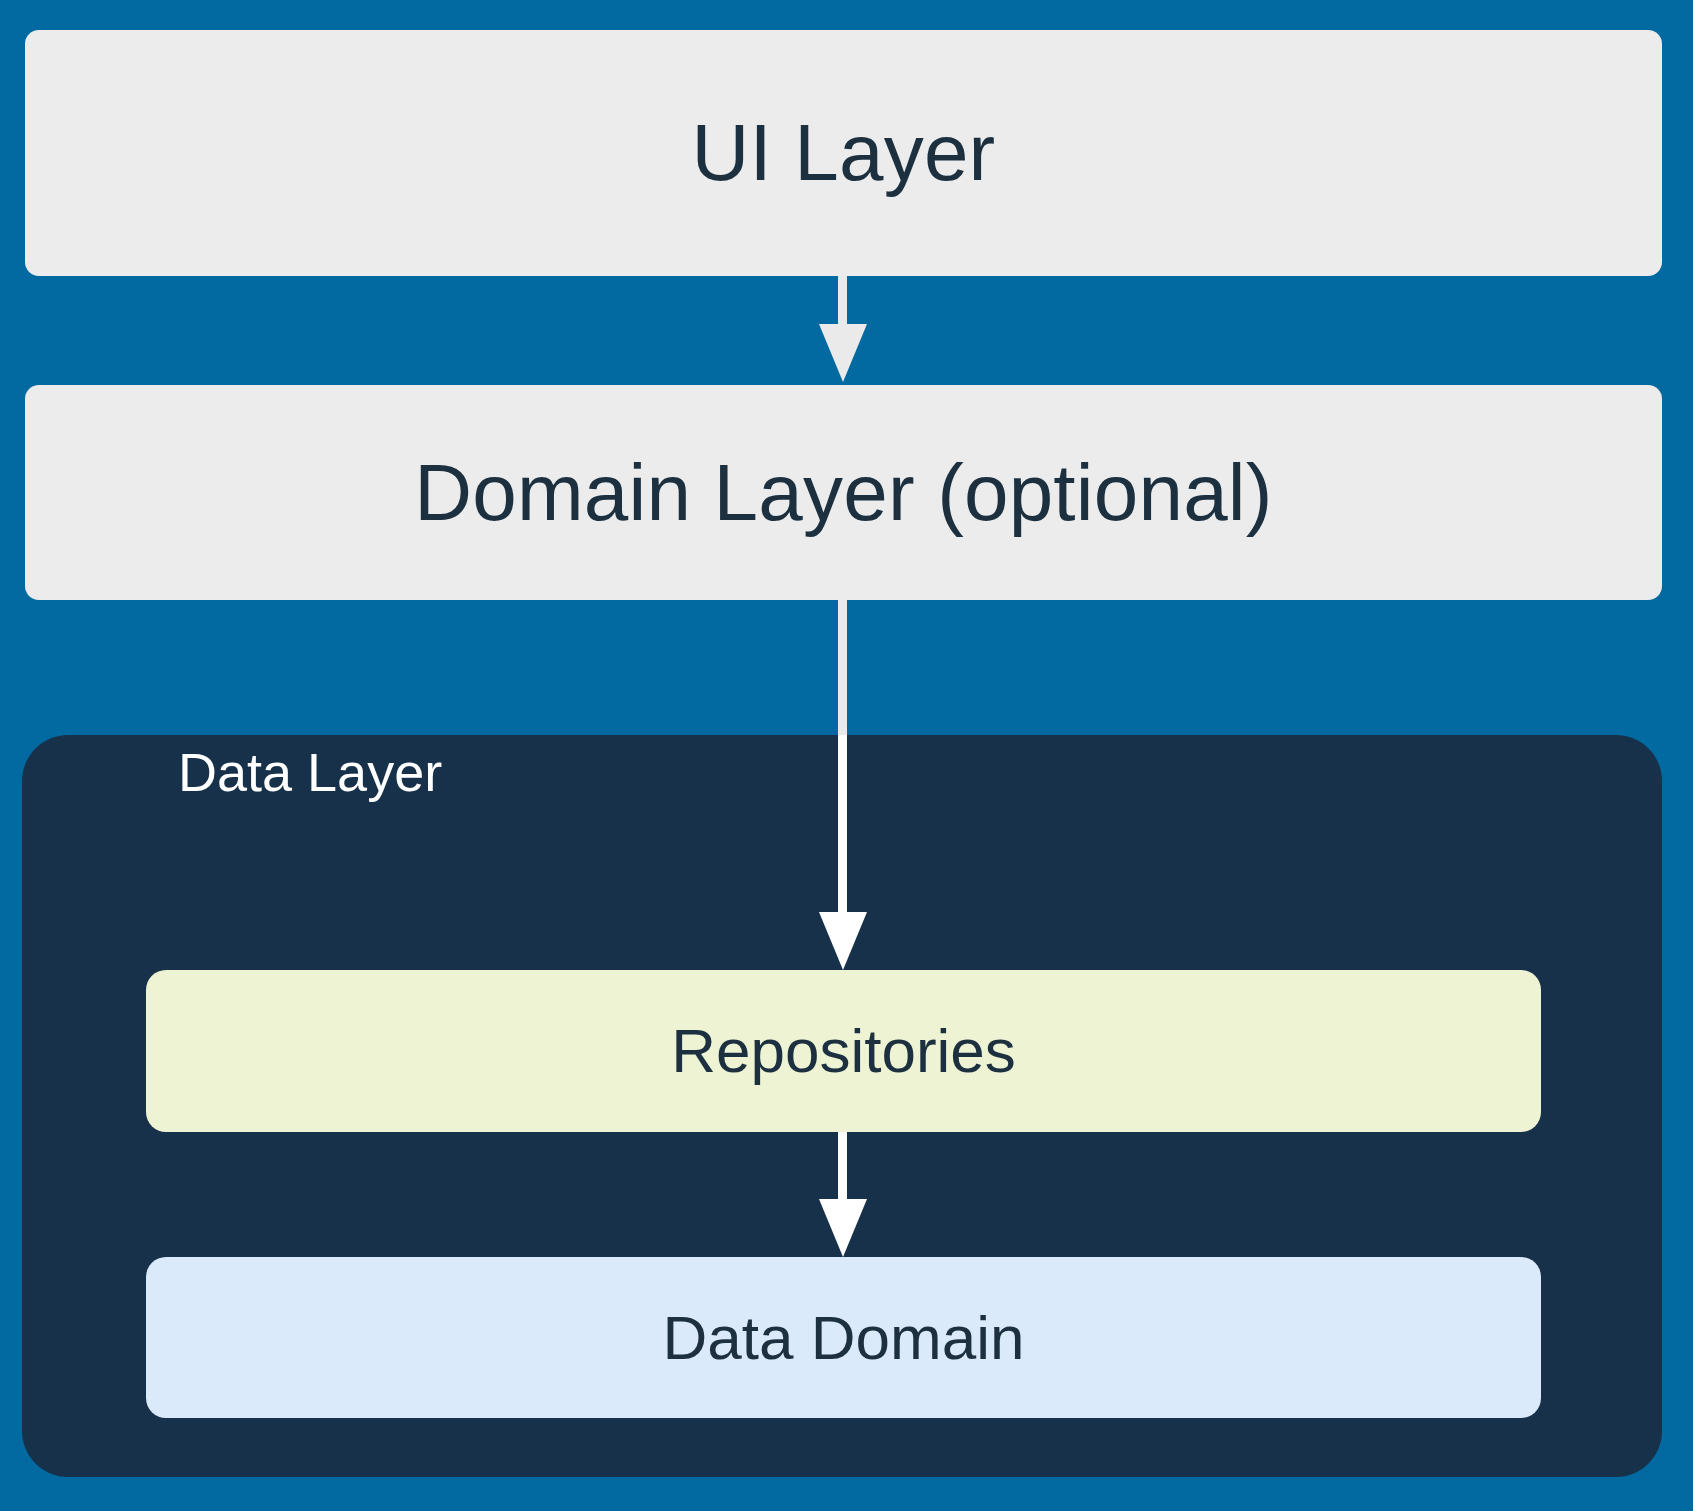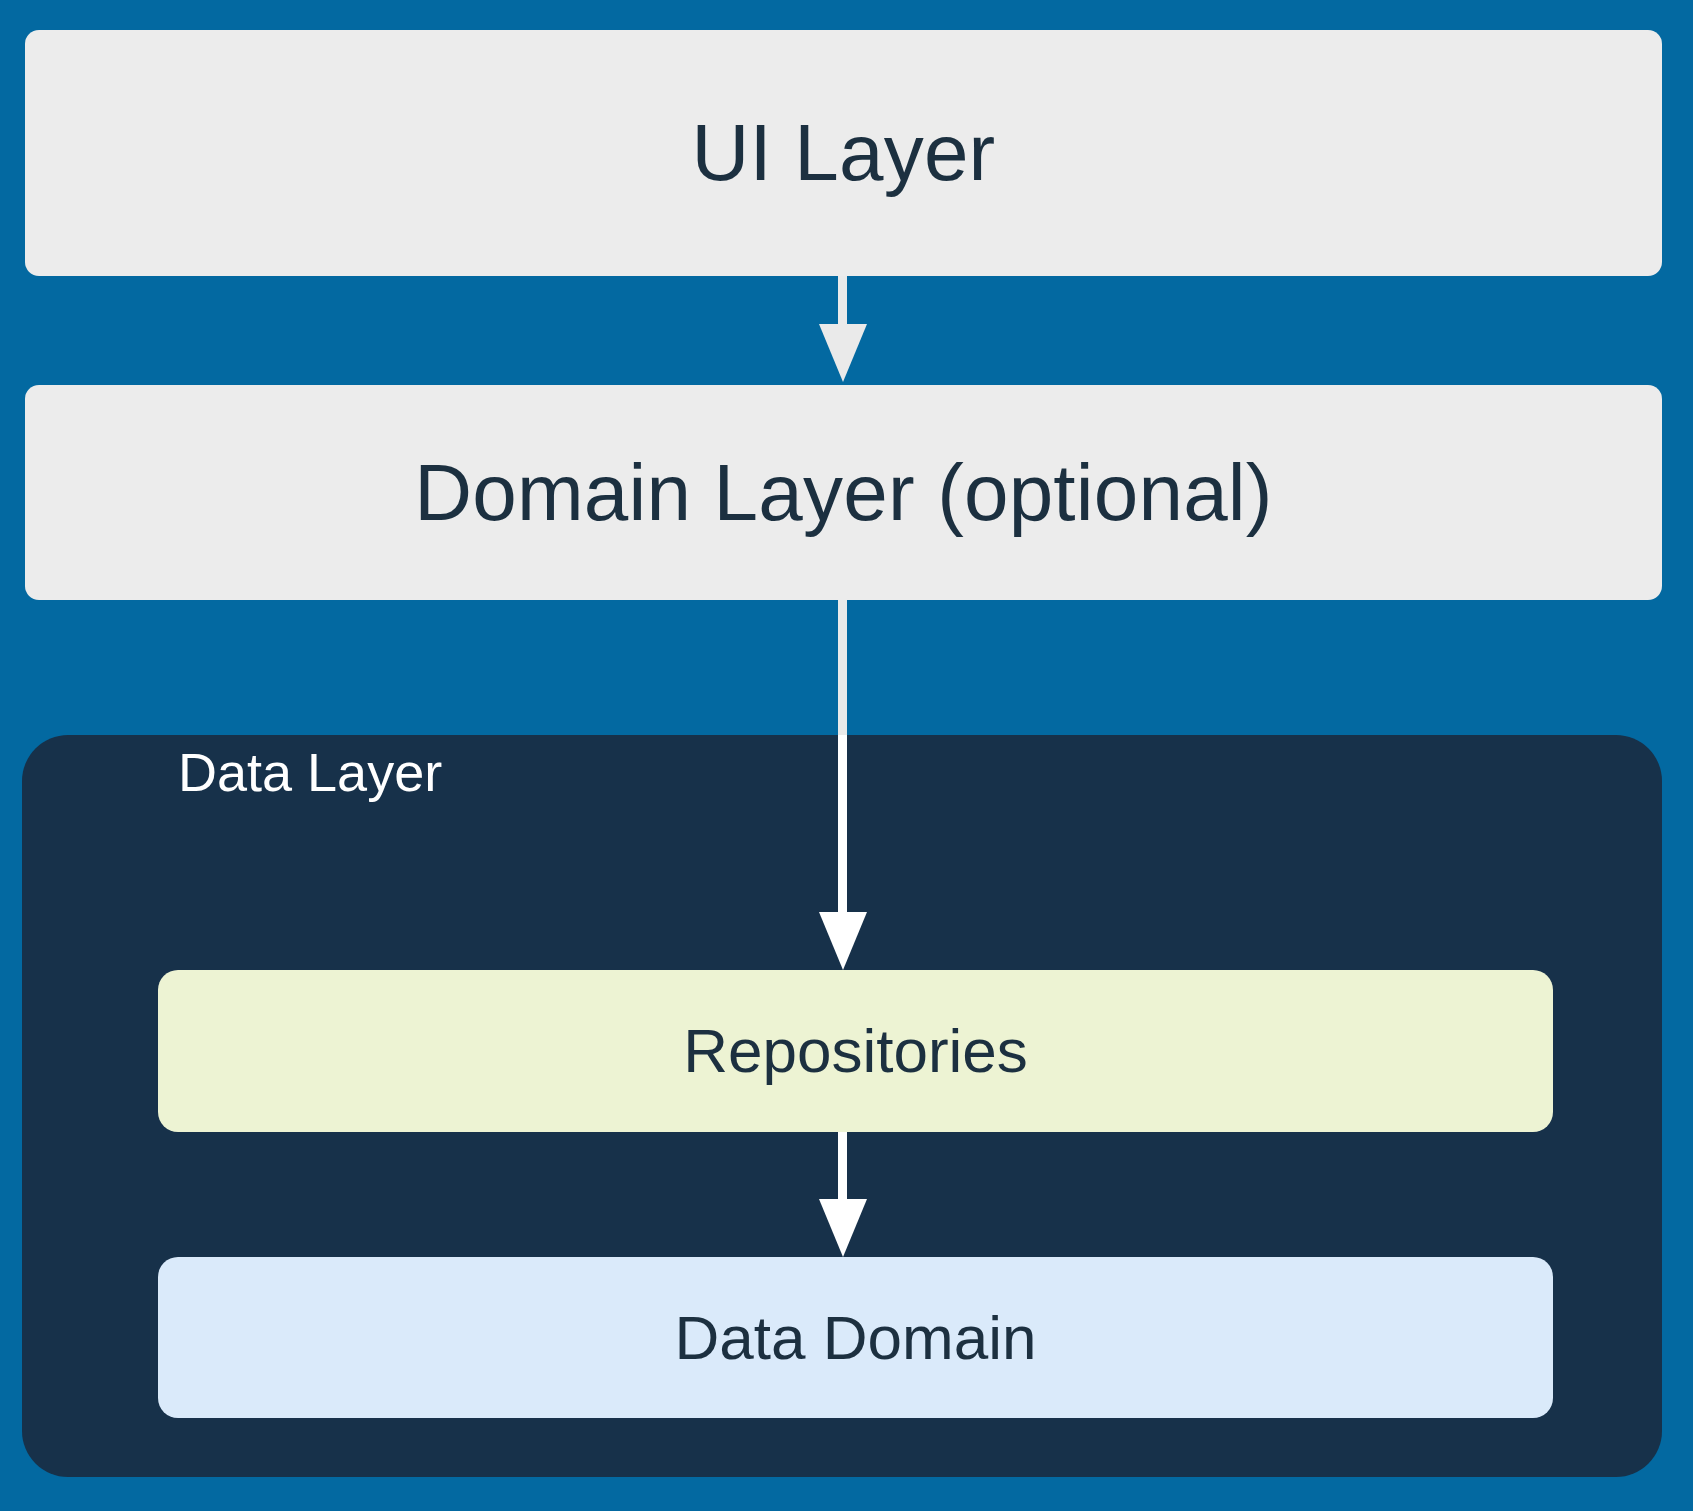--- a/index.html
+++ b/index.html
@@ -79,21 +79,21 @@
     line-height: 1;
     color: #ffffff;
     font-weight: 400;
     white-space: nowrap;
     margin-left: 28px;
   }
 
   
   .inner-card {
     position: absolute;
-    left: 158px;
+    left: 146px;
     width: 1395px;
     display: flex;
     align-items: center;
     justify-content: center;
     box-sizing: border-box;
     border-radius: 20px;
   }
 
   .inner-card-label {
     font-size: 62px;

